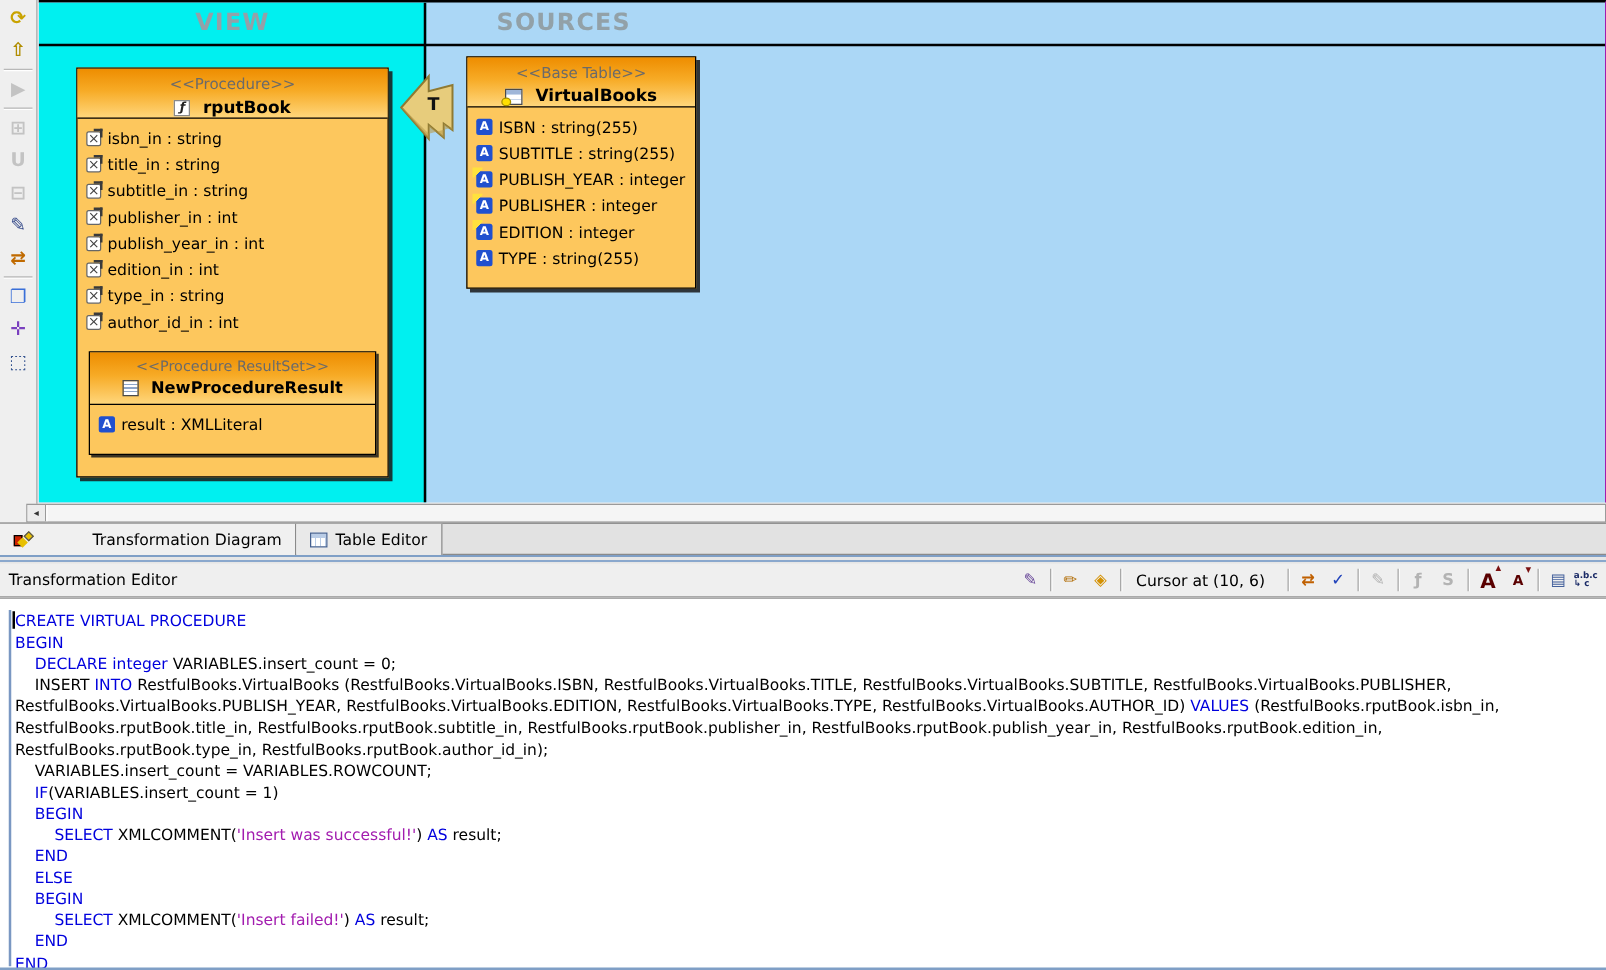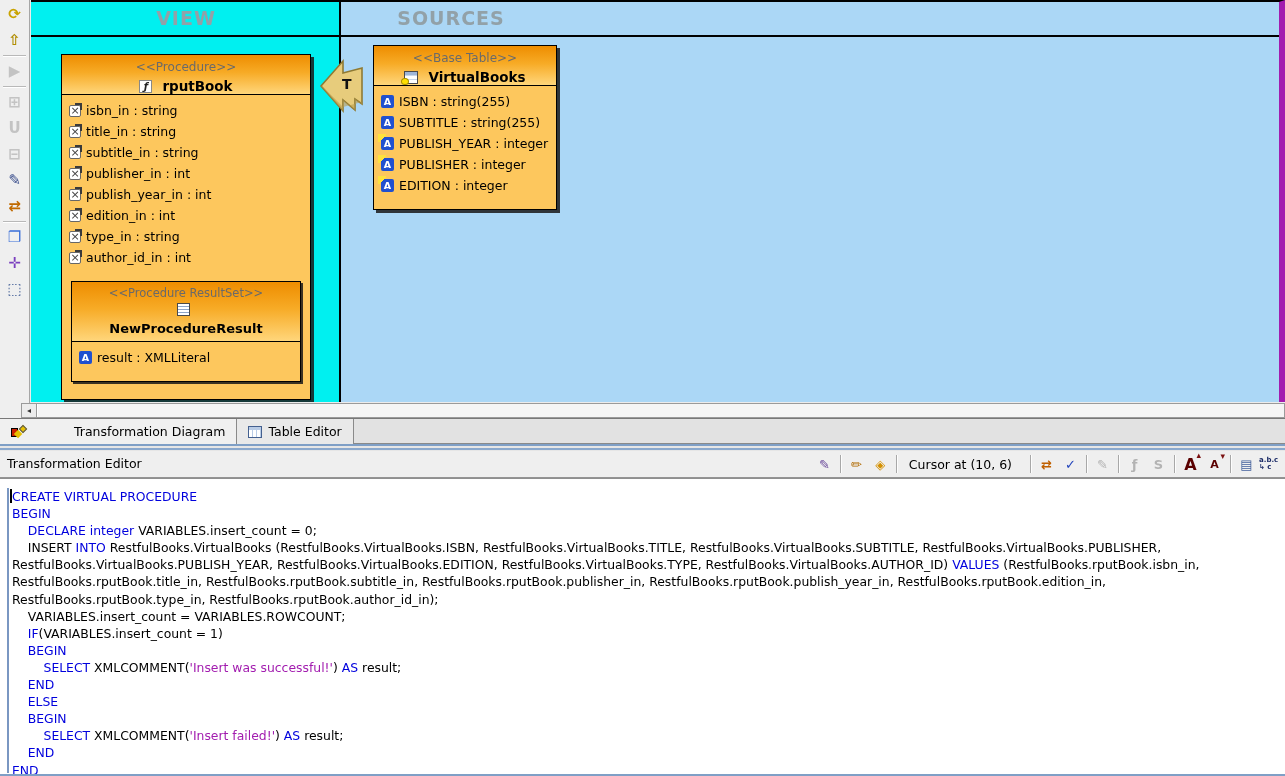--- a/index.html
+++ b/index.html
@@ -17,21 +17,21 @@
   .lt-icon {
     width:24px; height:24px; margin:2px auto 2px;
     display:flex; align-items:center; justify-content:center;
     font-size:15px; font-weight:bold; cursor:default;
   }
   .lt-icon.disabled { color:#b5b5b5 !important; opacity:.75; }
   .lt-sep { height:1px; background:#b8b8b8; margin:3px 3px; box-shadow:0 1px 0 #fff; }
   
   #diagram {
     position:absolute; left:31px; top:0; width:1254px; height:402px;
-    background:#abd7f6; border-top:2px solid #000; border-right:6px solid #a21caf;
+    background:#abd7f6; border-top:2px solid #000; border-right:1px solid #a21caf;
     overflow:hidden;
   }
   #view-panel {
     position:absolute; left:0; top:0; width:310px; height:100%;
     background:#00f0f0; border-right:2px solid #000;
   }
   #dg-header-line {
     position:absolute; left:0; top:33px; width:100%; height:2px; background:#000;
   }
   .panel-title {
@@ -58,21 +58,21 @@
   .row { height:21px; display:flex; align-items:center; padding-left:7px; font-size:12.5px; }
   .row-text { white-space:pre; }
   #proc-box { left:30px; top:52px; width:250px; padding-bottom:17px; }
   #rs-box {
     position:relative; margin:9px auto 0; width:230px;
     border:1px solid #000; background:#fdc75d;
     box-shadow:2px 2px 0 rgba(25,25,25,.85); padding-bottom:9px;
   }
   #rs-box .ebox-header { padding:4px 20px 5px; }
   #rs-box .stereo { font-size:11.5px; margin-bottom:3px; }
-  #rs-box .ename { font-size:13px;flex-direction:column; }
+  #rs-box .ename { font-size:13px; }
   #table-box { left:342px; top:43px; width:184px; padding-bottom:9px; }
   
   .ic { position:relative; flex:none; display:inline-flex; align-items:center; justify-content:center; margin-right:5px; }
   .ic-str, .ic-int {
     width:13px; height:13px; background:#2050cf; border-radius:2px;
     color:#fff; font-size:9.5px; font-weight:bold;
   }
   .ic-str::after, .ic-int::after { content:"A"; }
   .ic-int::before {
     content:""; position:absolute; left:-3px; top:-3px; width:8px; height:8px;
@@ -316,20 +316,24 @@
             <span class="row-text">PUBLISH_YEAR : integer</span>
           </div>
           <div class="row">
             <span class="ic ic-int"></span>
             <span class="row-text">PUBLISHER : integer</span>
           </div>
           <div class="row">
             <span class="ic ic-int"></span>
             <span class="row-text">EDITION : integer</span>
           </div>
+          <div class="row">
+            <span class="ic ic-str"></span>
+            <span class="row-text">TYPE : string(255)</span>
+          </div>
         </div>
     </div>
   </div>
 
   <div id="hscroll">
     <div class="hs-btn">◂</div>
     <div class="hs-thumb"></div>
   </div>
 
   <div id="tabs">

